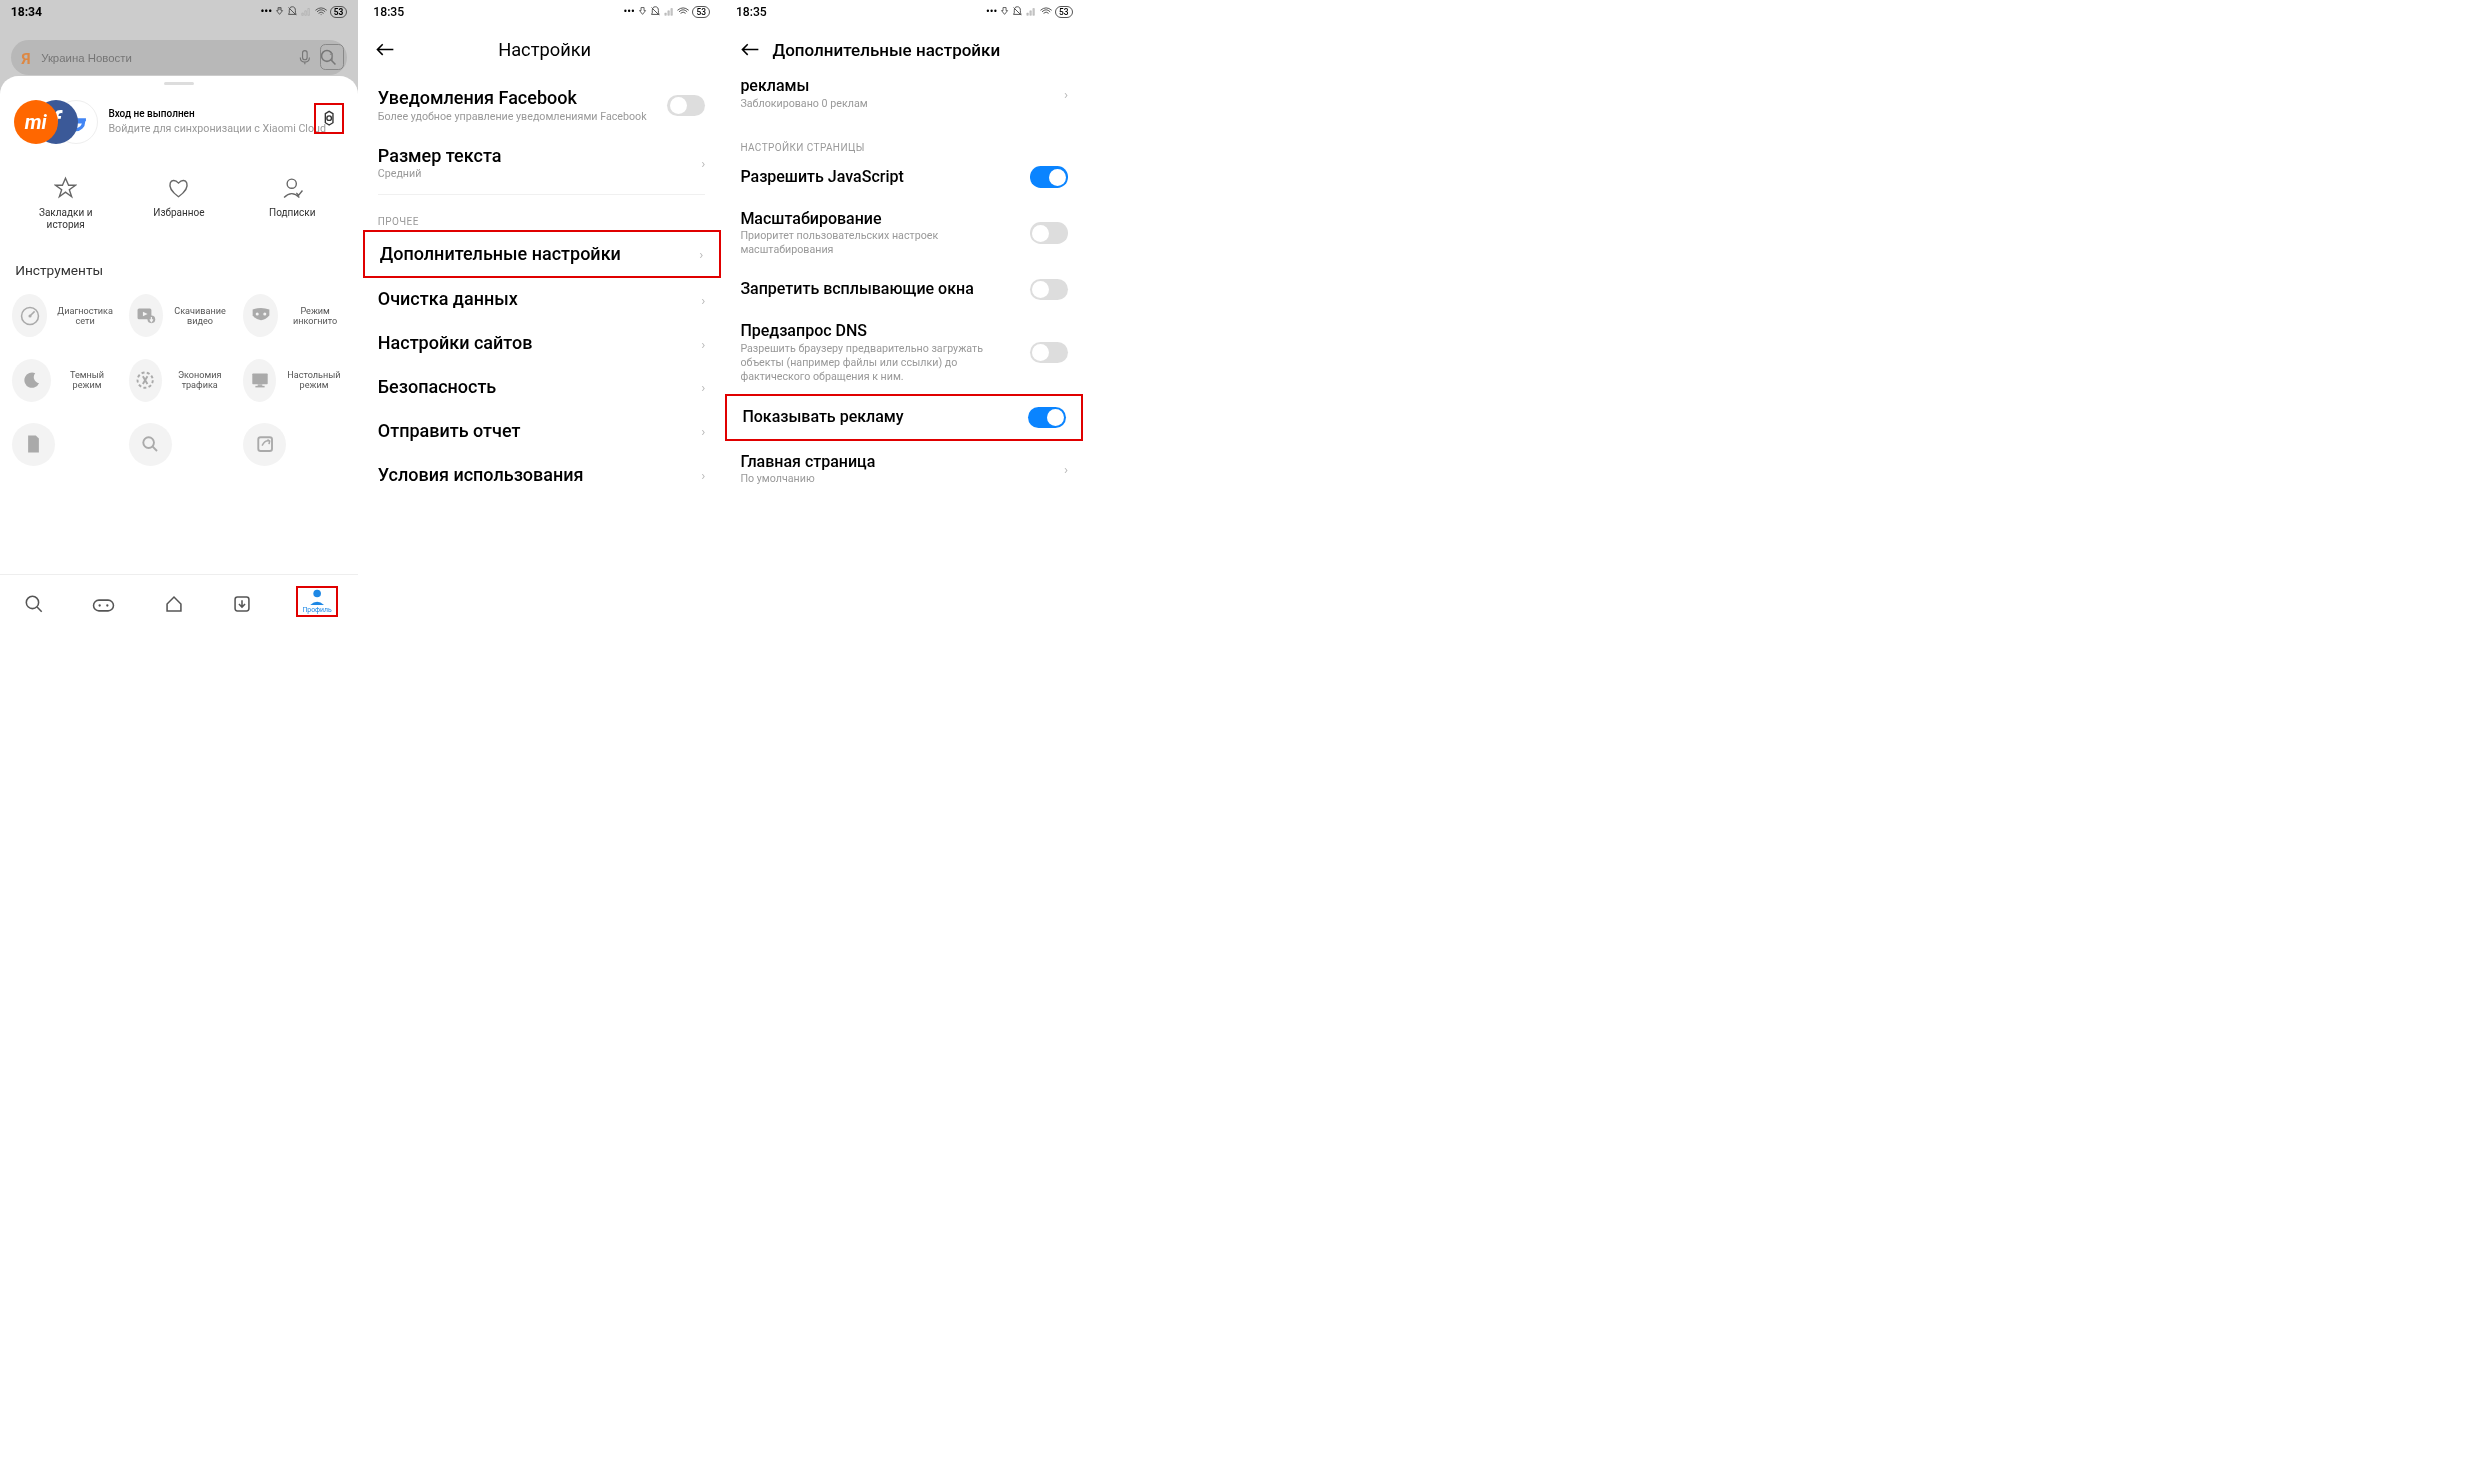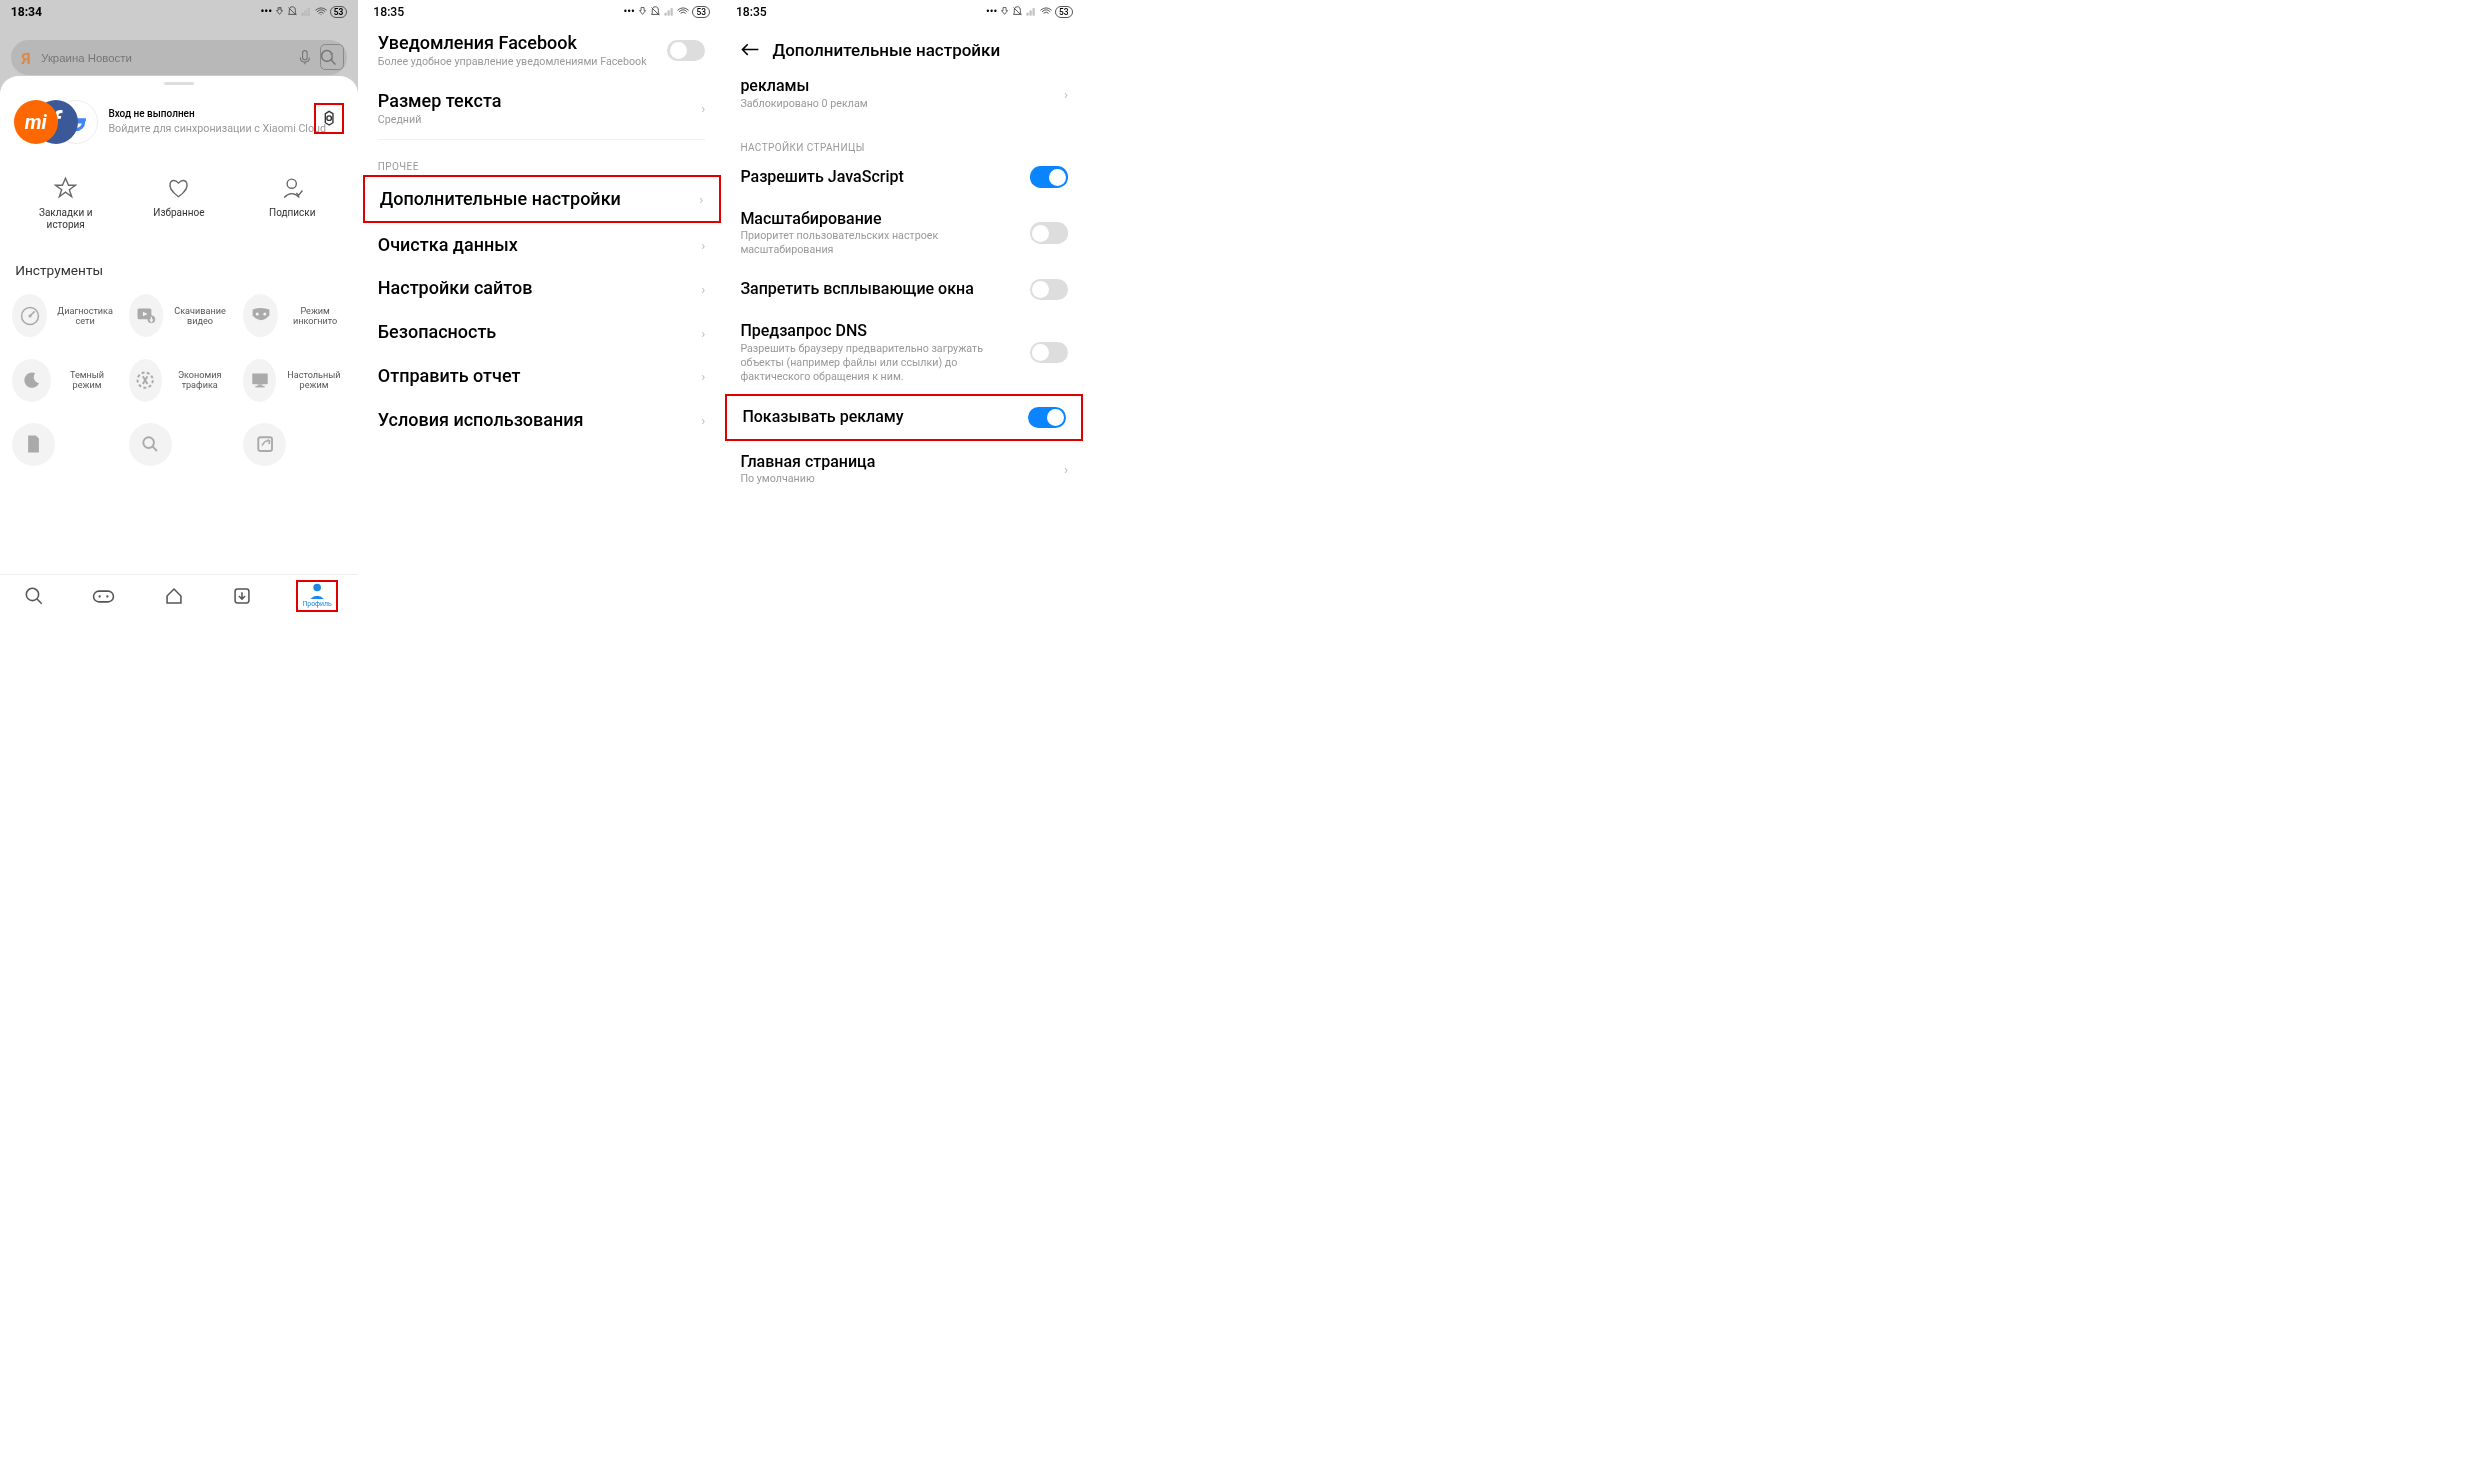--- a/index.html
+++ b/index.html
@@ -30,21 +30,21 @@
 .gear-btn { position: absolute; top: 18.3px; right: 13.7px; width: 30.5px; height: 30.5px; border: 2.3px solid #e00000; display: flex; align-items: center; justify-content: center; }
 .row3 { display: flex; justify-content: space-around; padding: 20px 9.1px 13.7px; }
 .row3-item { display: flex; flex-direction: column; align-items: center; gap: 6.1px; width: 91px; }
 .row3-item .ico { width: 26px; height: 26px; display: flex; align-items: center; justify-content: center; }
 .row3-item span { font-size: 10px; text-align: center; color: #333; line-height: 1.2; }
 .section-title { font-size: 13.7px; font-weight: 400; padding: 17px 15.2px 6.1px; color: #333; }
 .tools-grid { display: grid; grid-template-columns: repeat(3, 1fr); gap: 6.1px; padding: 3px 9.1px; }
 .tool { display: flex; flex-direction: row; align-items: center; gap: 6.1px; padding: 7.6px 3px; }
 .tool .circle { width: 43px; height: 43px; background: #f3f3f3; border-radius: 50%; display: flex; align-items: center; justify-content: center; color: #999; }
 .tool span { font-size: 9.1px; text-align: center; color: #555; }
-.bottom-nav { position: absolute; bottom: 0; left: 0; right: 0; height: 43px; background: #fff; border-top: 0.8px solid #eee; display: flex; justify-content: space-around; align-items: center; margin-top: 20px; }
+.bottom-nav { position: absolute; bottom: 0; left: 0; right: 0; height: 43px; background: #fff; border-top: 0.8px solid #eee; display: flex; justify-content: space-around; align-items: flex-end; margin-top: 20px; }
 .nav-item { display: flex; flex-direction: column; align-items: center; gap: 0.8px; padding: 3px 4.6px; }
 .nav-item.active { color: #1e88e5; }
 .nav-item .label { font-size: 6.9px; }
 .profile-hl { border: 2.3px solid #e00000; padding: 0 4.6px 1.5px; }
 
 
 .header { display: flex; align-items: center; padding: 13.7px 7.6px 12.2px; gap: 6.1px; }
 .header.s3 { gap: 7.6px; padding-left: 10.7px; }
 .header h1 { font-size: 18.3px; font-weight: 400; flex: 1; text-align: center; margin-right: 29px; }
 .header.s3 h1 { text-align: left; margin-right: 0; font-size: 17px; font-weight: 500; }
@@ -297,20 +297,28 @@
         </svg>
       <svg width="10.7" height="9.1" viewBox="0 0 14 12">
           <path d="M1 11 L3 11 L3 8 L1 8 Z M5 11 L7 11 L7 5 L5 5 Z M9 11 L11 11 L11 2 L9 2 Z" fill="#ccc" stroke="#999" stroke-width="0.5"></path>
         </svg>
       <svg width="12.2" height="9.1" viewBox="0 0 16 12">
           <path d="M1 4 Q8 -2 15 4 M3 6 Q8 1 13 6 M5 8 Q8 5 11 8" stroke="#555" fill="none" stroke-width="1.3" stroke-linecap="round"></path>
         </svg>
       <span style="border:0.8px solid #555;border-radius:6.1px;padding:0 3px;font-size:8.4px">53</span>
     </span>
   </div>
+  <div class="header">
+    <div class="back">
+        <svg width="20" height="15.2" viewBox="0 0 26 20">
+          <path d="M24 10 L3 10 M10 3 L3 10 L10 17" stroke="#000" fill="none" stroke-width="2"></path>
+        </svg>
+      </div>
+    <h1>Настройки</h1>
+  </div>
 
   <div class="setting">
     <div class="txt">
       <h4>Уведомления Facebook</h4>
       <p>Более удобное управление уведомлениями Facebook</p>
     </div>
     <div class="toggle"></div>
   </div>
 
   <div class="setting">

